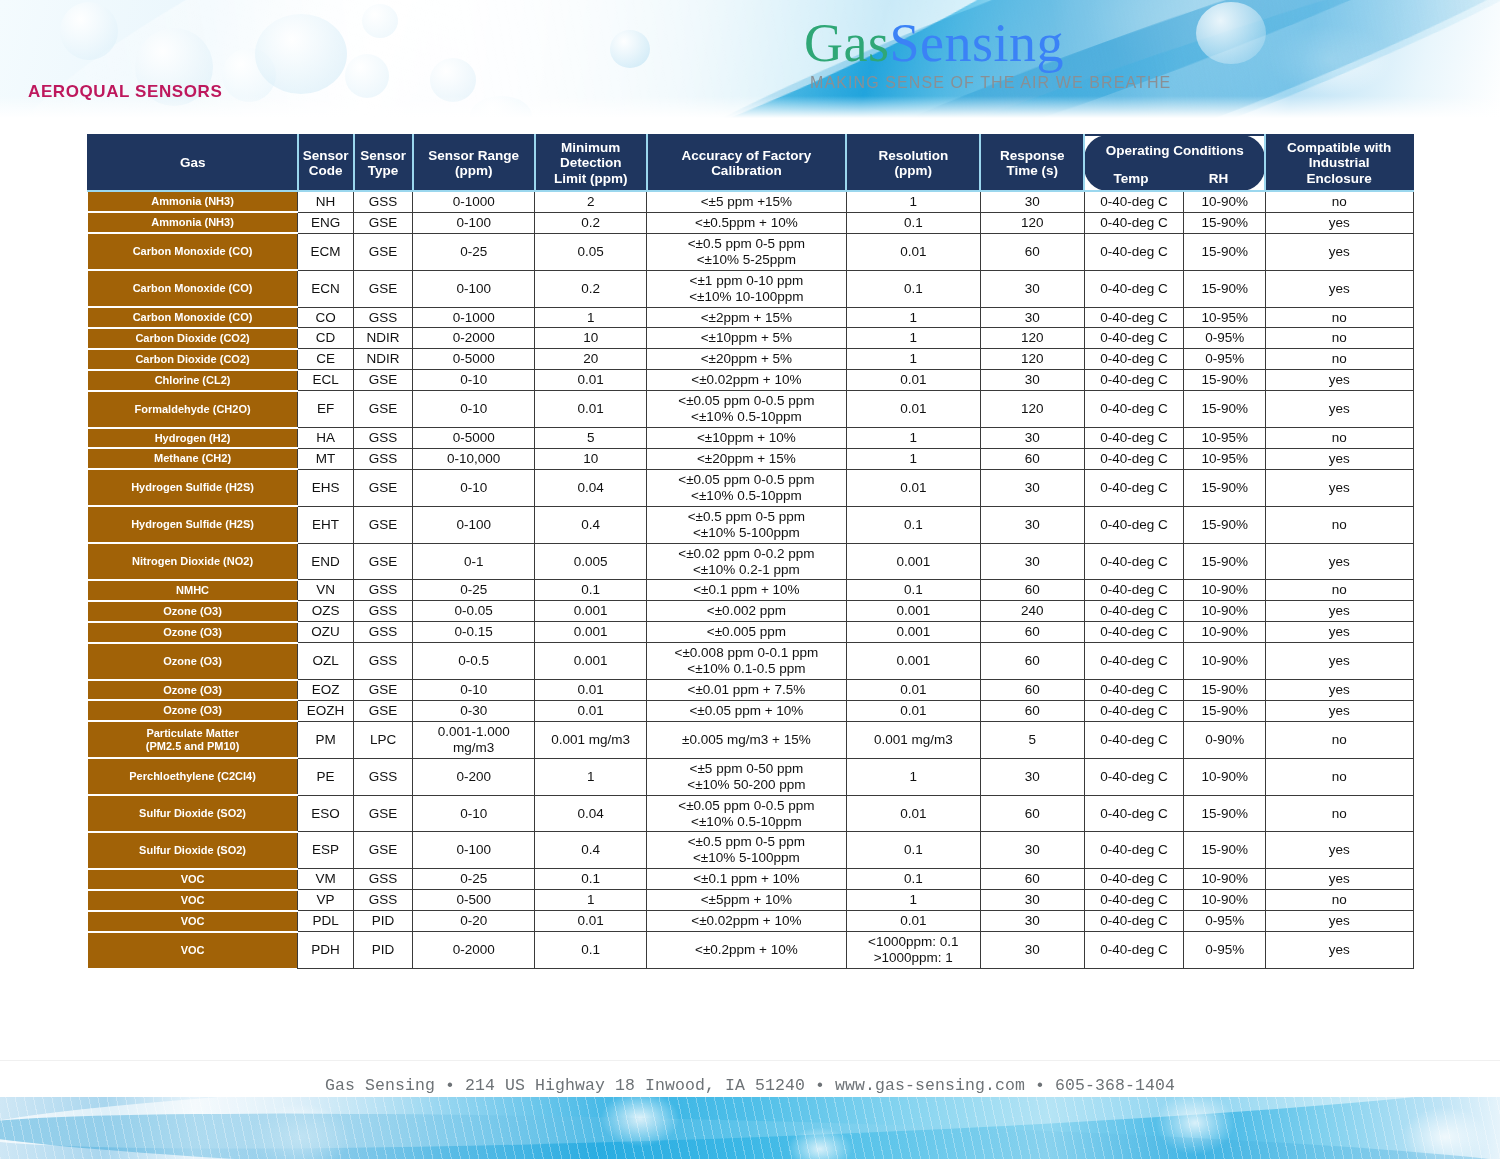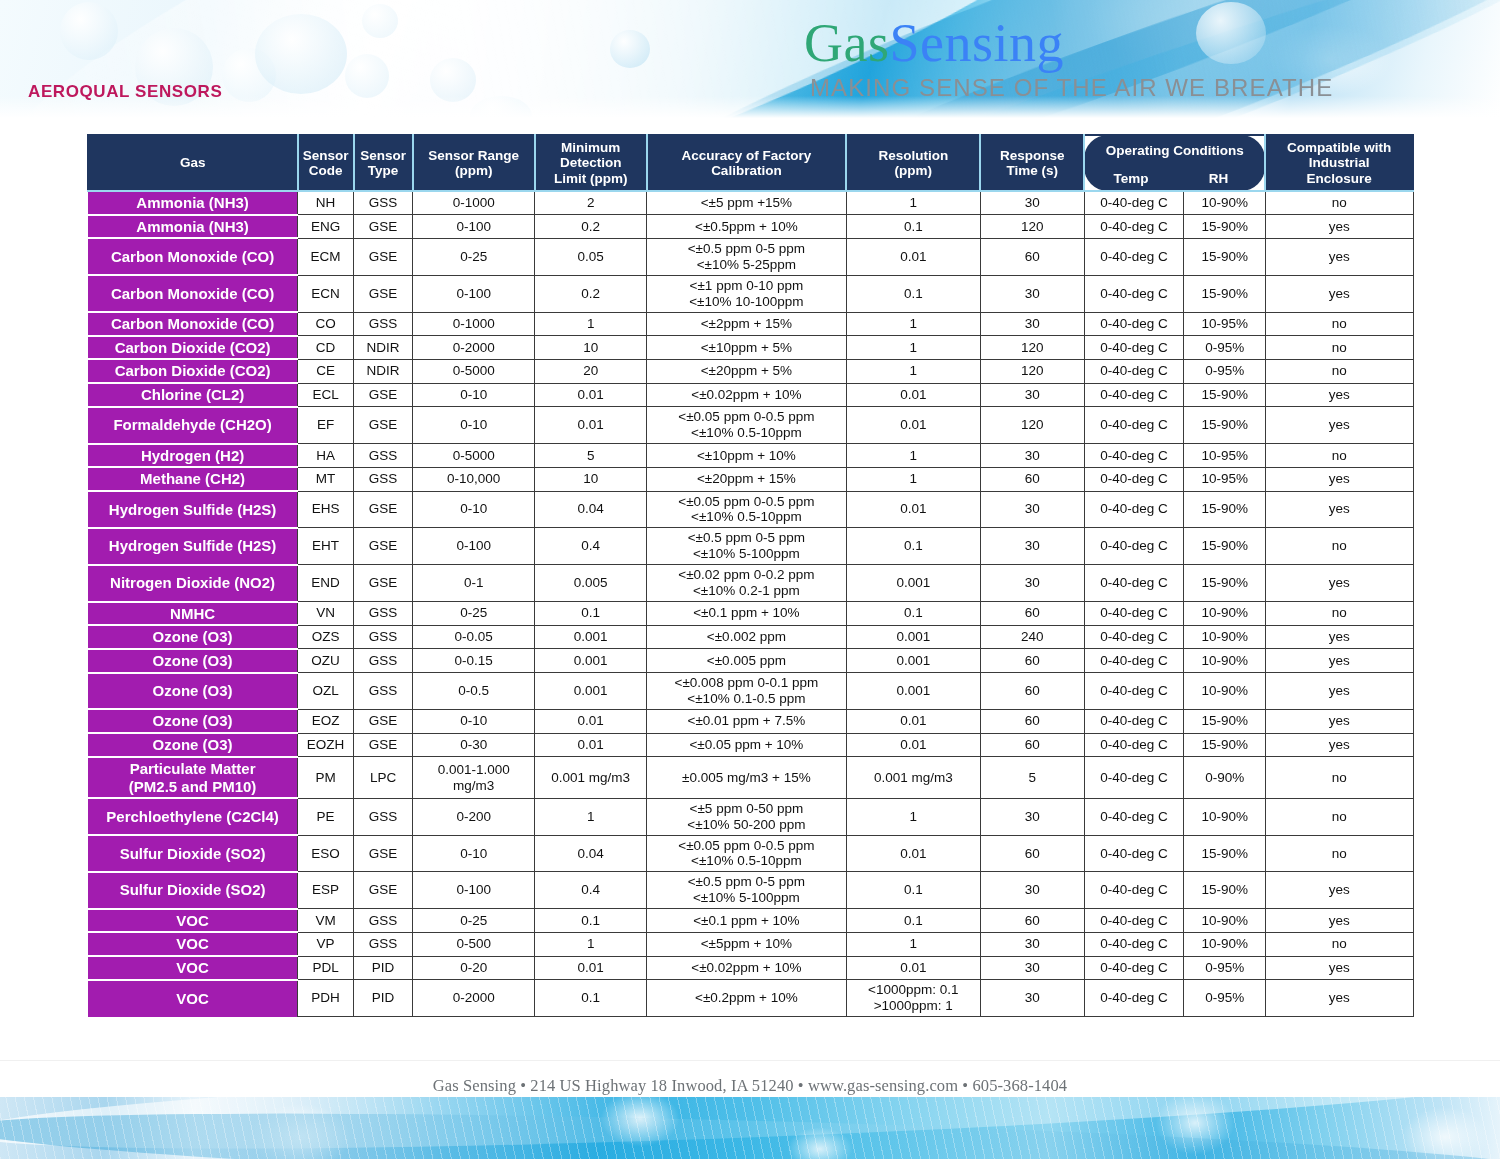--- a/index.html
+++ b/index.html
@@ -53,21 +53,21 @@
   }
 
   
   .logo { position:absolute; left:694px; top:8px; width:590px; height:102px; z-index:6; }
   .logo-mark { position:absolute; left:0; top:4px; width:98px; height:96px; }
   .logo-word { position:absolute; left:110px; top:8px; }
   .logo-word .gs-text { font-size:54px; letter-spacing:.5px; line-height:1; white-space:nowrap;
       font-family:"Liberation Serif", serif; }
   .logo-word .gs-text .g1 { color:#2FA776; }
   .logo-word .gs-text .g2 { color:#3b82f6; }
-  .logo-tag { position:absolute; left:116px; top:66px; font-size:24px; color:#8a8f94;
+  .logo-tag { position:absolute; left:116px; top:66px; font-size:16px; color:#8a8f94;
      letter-spacing:1.1px; white-space:nowrap; font-family:"Liberation Sans", sans-serif; }
 
   
   .table-wrap { position:absolute; left:87px; top:134px; width:1327px; z-index:5; }
   table.sensors { border-collapse:collapse; width:1327px; table-layout:fixed; }
 
   table.sensors thead th {
     background:#1F365F; color:#ffffff;
     font-size:13.5px; font-weight:bold; line-height:1.12;
     text-align:center; vertical-align:middle;
@@ -88,32 +88,32 @@
   table.sensors td {
     border:1.6px solid #3a3a3a;
     font-size:13.5px;
     text-align:center; vertical-align:middle;
     padding:2px 3px;
     color:#111;
     line-height:1.18;
     background:#ffffff;
   }
   table.sensors td.gas {
-    background:#a21caf; color:#ffffff; font-weight:bold;
+    background:#a16207; color:#ffffff; font-weight:bold;
     border:none;
     border-bottom:2px solid #ffffff;
-    font-size:15px;
+    font-size:11px;
   }
   tr:last-child td.gas { border-bottom:none; }
 
   
   .footer-text {
     position:absolute; left:0; top:1076px; width:1500px; text-align:center;
     font-size:16.5px; color:#6d7276; letter-spacing:.1px;
-    font-family:Liberation Serif, serif; z-index:6;
+    font-family:Liberation Mono, monospace; z-index:6;
   }
   .footer-wave {
     position:absolute; left:0; bottom:0; width:1500px; height:62px; overflow:hidden;
     background:
       radial-gradient(ellipse 70px 46px at 300px 40px, rgba(255,255,255,.9), rgba(255,255,255,0) 72%),
       radial-gradient(ellipse 55px 38px at 640px 22px, rgba(255,255,255,.85), rgba(255,255,255,0) 72%),
       radial-gradient(ellipse 45px 30px at 820px 52px, rgba(255,255,255,.8), rgba(255,255,255,0) 72%),
       radial-gradient(ellipse 55px 44px at 1195px 26px, rgba(255,255,255,.8), rgba(255,255,255,0) 72%),
       radial-gradient(ellipse 60px 42px at 1445px 40px, rgba(255,255,255,.75), rgba(255,255,255,0) 72%),
       linear-gradient(92deg,

